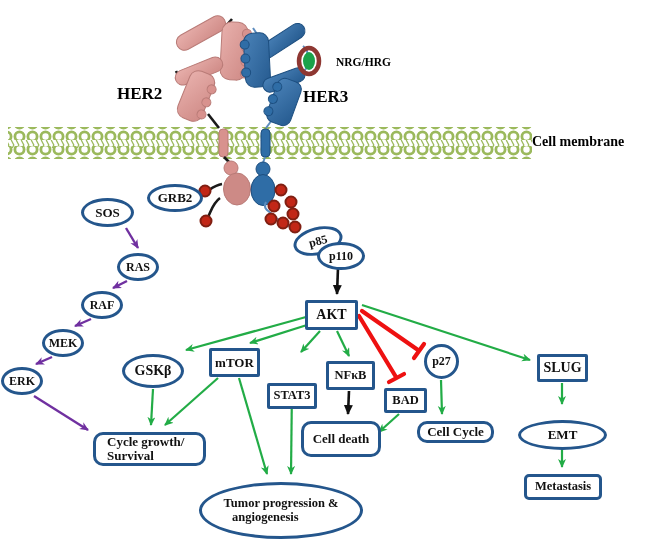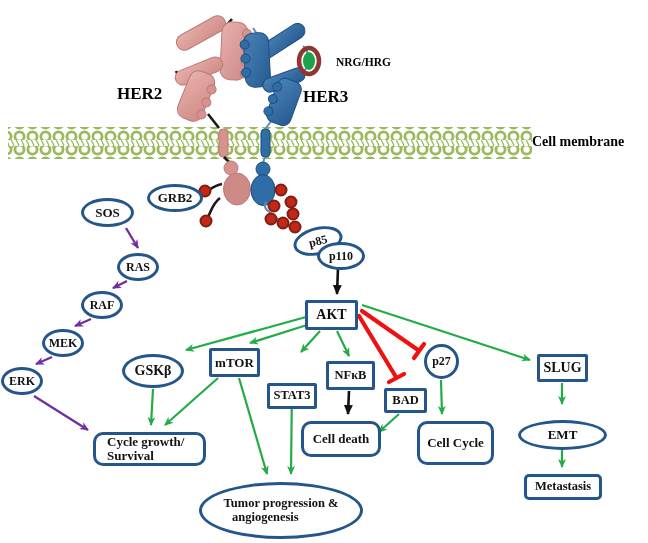--- a/index.html
+++ b/index.html
@@ -200,20 +200,20 @@
 <div class="node ellipse" style="left:424px;top:344px;width:35px;height:35px;font-size:12px;text-align:right;">p27</div>
 <div class="node rect" style="left:384px;top:388px;width:43px;height:25px;font-size:12.5px;">BAD</div>
 <div class="node rect" style="left:537px;top:354px;width:51px;height:28px;font-size:14px;">SLUG</div>
 <div class="node ellipse" style="left:518px;top:411px;width:89px;height:30px;font-size:13px;margin-top:9px;">EMT</div>
 
 <div class="node rounded two-line" style="left:93px;top:432px;width:113px;height:34px;font-size:13px;">
   <span>Cycle growth/</span>
   <span>Survival</span>
 </div>
 <div class="node rounded" style="left:301px;top:421px;width:80px;height:36px;font-size:13px;">Cell death</div>
-<div class="node rounded" style="left:417px;top:421px;width:77px;height:44px;font-size:13px;">Cell Cycle</div>
+<div class="node rounded" style="left:417px;top:421px;width:77px;height:22px;font-size:13px;">Cell Cycle</div>
 <div class="node ellipse" style="left:199px;top:482px;width:164px;height:57px;font-size:12.5px;flex-direction:column;">
   <span>Tumor progression &amp;</span>
   <span style="align-self:flex-start;padding-left:30px;">angiogenesis</span>
 </div>
 <div class="node rect" style="left:524px;top:474px;width:78px;height:26px;font-size:12.5px;border-radius:5px;">Metastasis</div>
 
 </div>
 
 </body></html>

